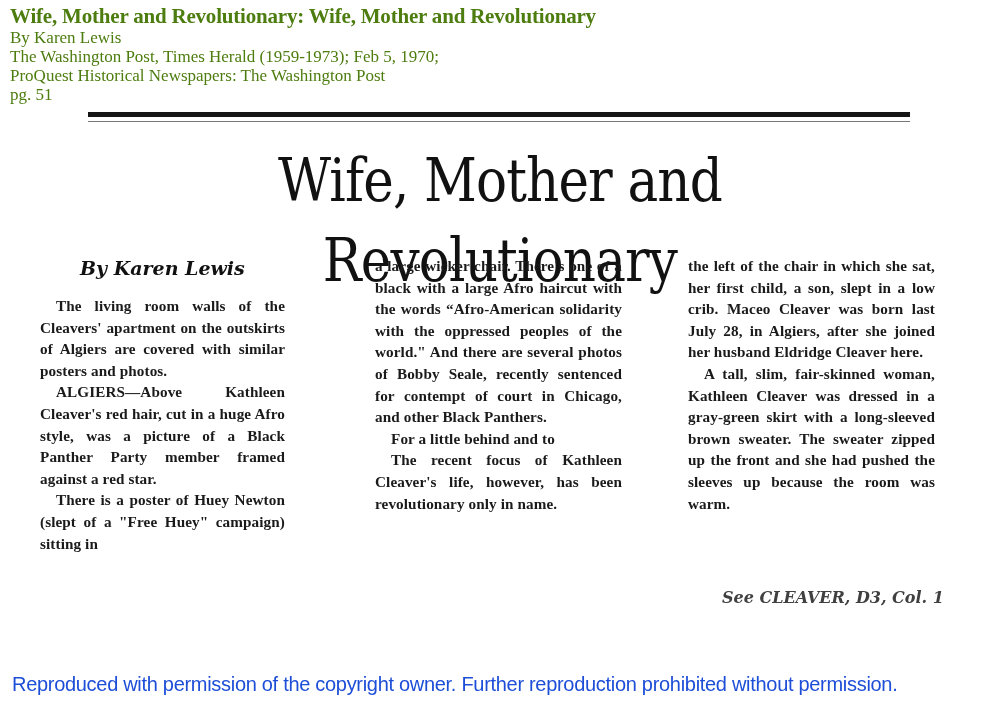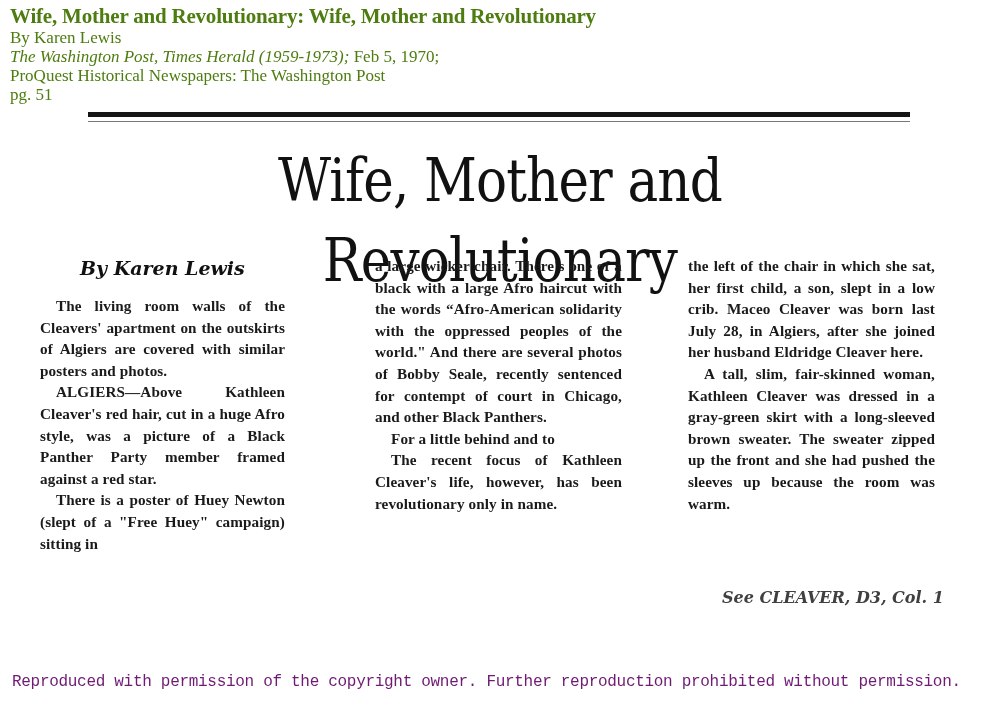--- a/index.html
+++ b/index.html
@@ -1,38 +1,38 @@
 <!DOCTYPE html>
 <html><head>
   <meta charset="utf-8">
   <style>
     html, body { margin: 0; padding: 0; background: #ffffff; }
     body { width: 993px; height: 727px; position: relative; overflow: hidden; color: #111; }
     .meta { position: absolute; left: 10px; top: 4px; font-family: "Liberation Serif", serif; color: #4d7c0f; }
     .meta .t { font-size: 21px; font-weight: bold; line-height: 24px; letter-spacing: -0.2px; }
     .meta .l { font-size: 17px; line-height: 19px; }
-    .meta .i { font-style: italic; }
+    .meta .i { }
     .rule-thick { position: absolute; left: 88px; top: 112px; width: 822px; height: 5px; background: #151515; }
     .rule-thin { position: absolute; left: 88px; top: 121px; width: 822px; height: 1px; background: #555; opacity: 0.8; }
     .headline { position: absolute; left: 55px; top: 140px; width: 890px; text-align: center;
       font-family: "DejaVu Serif", serif; font-size: 60px; line-height: 80px; letter-spacing: -1px;
       transform: scaleX(0.86); transform-origin: center top; color: #111; }
     .col { position: absolute; font-family: Liberation Serif, serif; font-weight: bold; font-size: 15.2px;
       line-height: 21.6px; color: #1a1a1a; text-align: justify; letter-spacing: 0.1px; }
     .col p { margin: 0; text-indent: 16px; }
     .col p.noind { text-indent: 0; }
     .col1 { left: 40px; top: 295px; width: 245px; }
     .col2 { left: 375px; top: 255px; width: 247px; }
     .col3 { left: 688px; top: 255px; width: 247px; }
     .byline { position: absolute; left: 80px; top: 257px; font-family: "DejaVu Serif", serif;
       font-style: italic; font-weight: bold; font-size: 19px; color: #111; }
     .seealso { position: absolute; left: 722px; top: 588px; font-family: "DejaVu Serif", serif;
       font-style: italic; font-weight: bold; font-size: 16px; color: #404040; }
-    .footer { position: absolute; left: 12px; top: 673px; font-family: Liberation Mono, monospace;
-      font-size: 16px; color: #701a75; letter-spacing: -0.3px; }
+    .footer { position: absolute; left: 12px; top: 673px; font-family: Liberation Sans, sans-serif;
+      font-size: 20px; color: #1d4ed8; letter-spacing: -0.3px; }
   </style>
 </head>
 <body>
 
 <div class="meta">
   <div class="t">Wife, Mother and Revolutionary: Wife, Mother and Revolutionary</div>
   <div class="l">By Karen Lewis</div>
   <div class="l"><span class="i">The Washington Post, Times Herald (1959-1973);</span><span> Feb 5, 1970;</span></div>
   <div class="l">ProQuest Historical Newspapers: The Washington Post</div>
   <div class="l">pg. 51</div>

